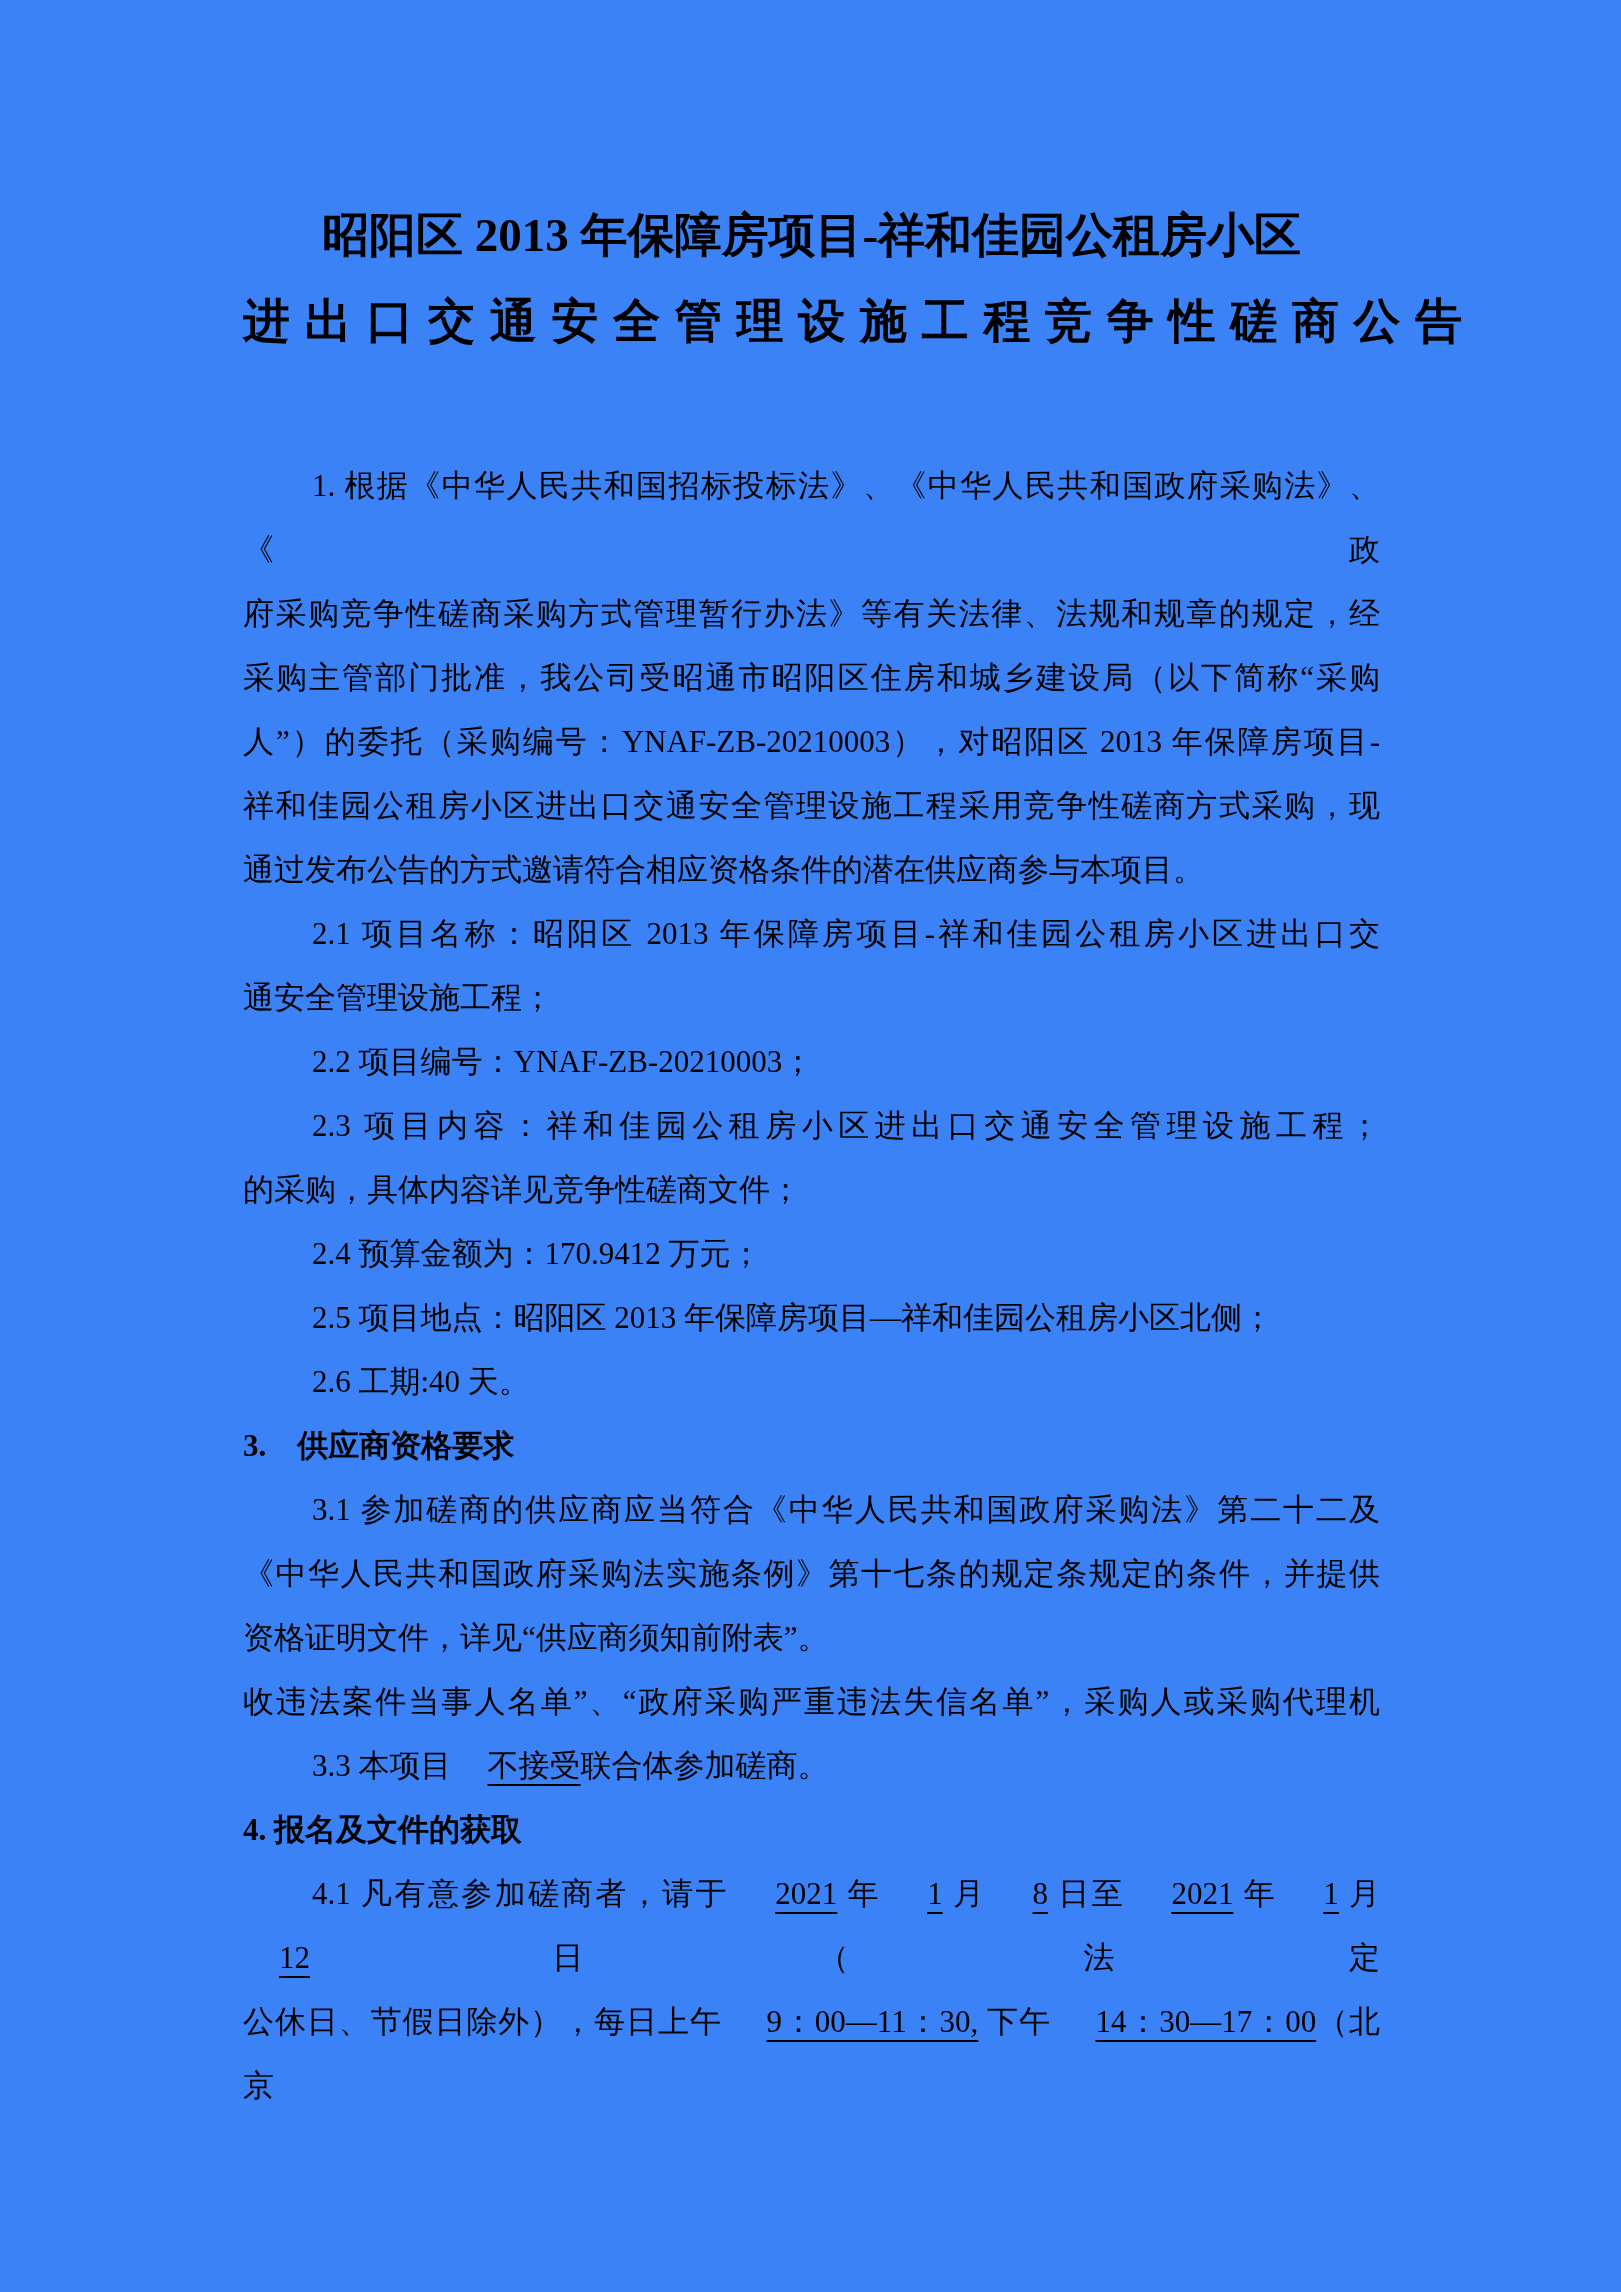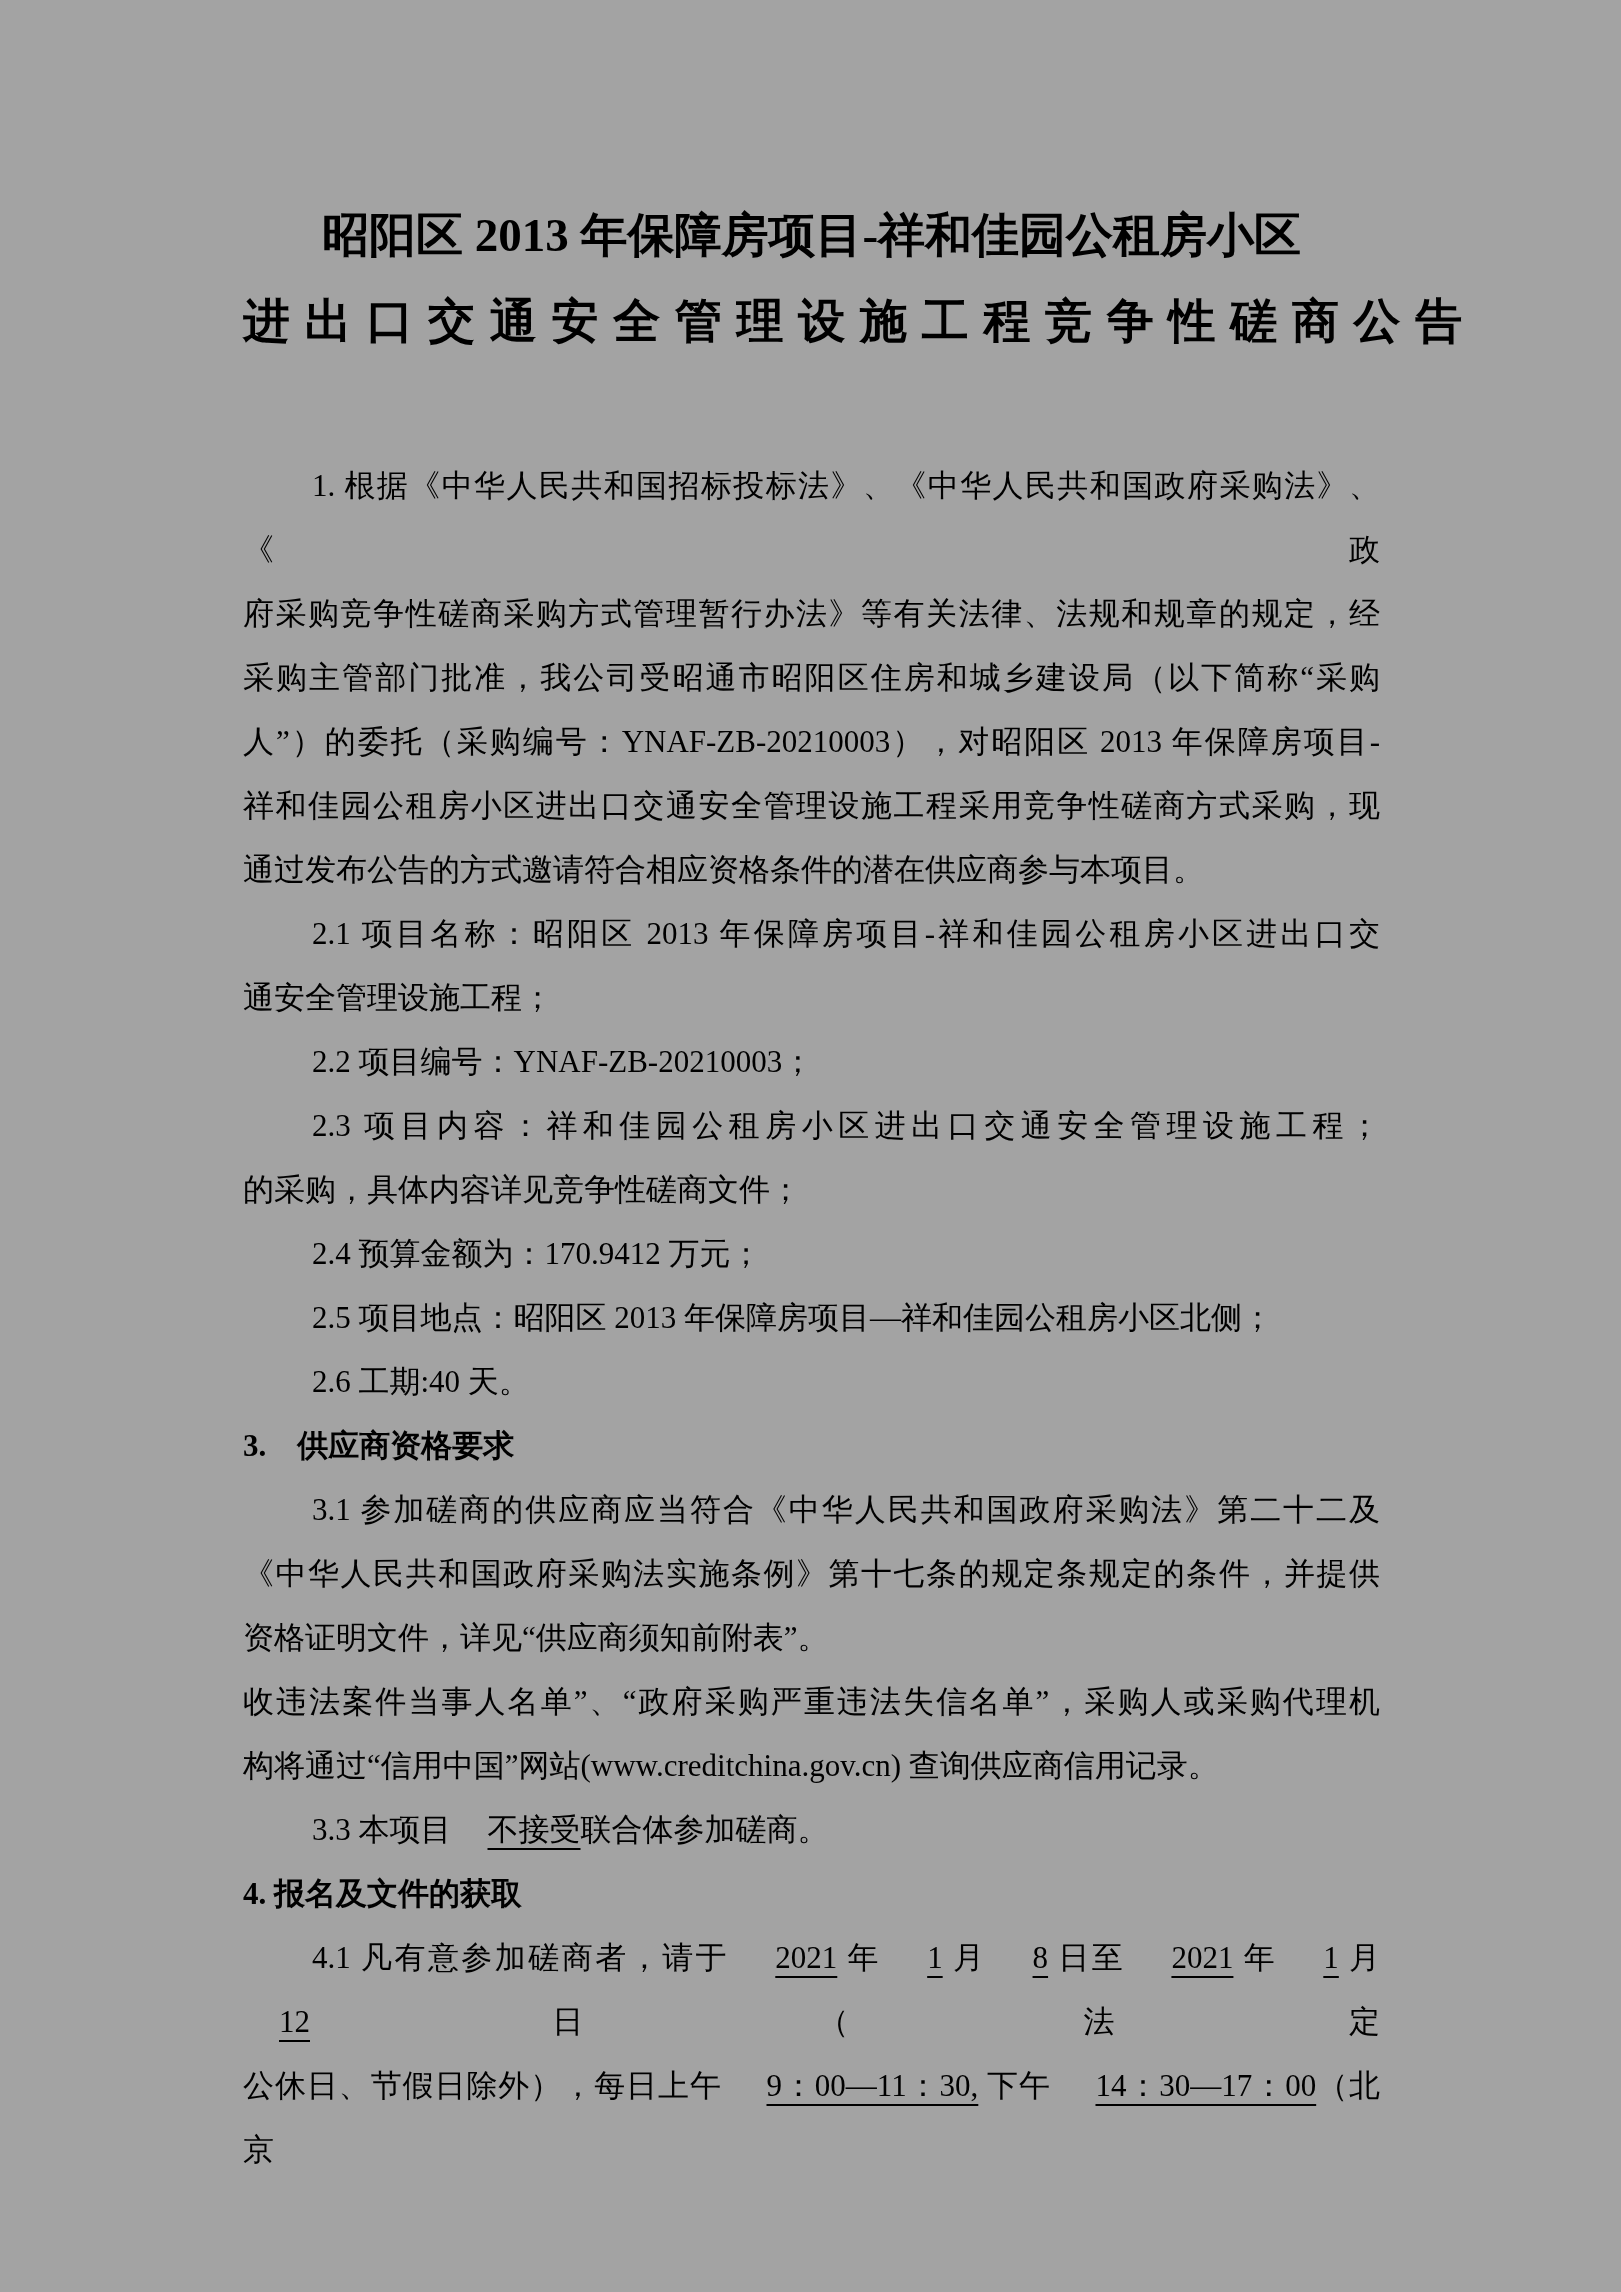--- a/index.html
+++ b/index.html
@@ -1,20 +1,20 @@
 <!DOCTYPE html>
 <html><head>
 <meta charset="utf-8">
 <style>
   html, body { margin: 0; padding: 0; background: #ffffff; }
   .page {
     position: relative;
     width: 1621px;
     height: 2293px;
-    background: #a3a3a3;
+    background: #3b82f6;
     color: #000000;
     font-family: "Liberation Serif", "DejaVu Serif", serif;
     overflow: hidden;
   }
   .title {
     position: absolute;
     top: 192px;
     left: 243px;
     width: 1137px;
     text-align: center;
@@ -64,20 +64,19 @@
       <div class="line para-first j"><span>2.3 项目内容：祥和佳园公租房小区进出口交通安全管理设施工程；</span></div>
       <div class="line para"><span>的采购，具体内容详见竞争性磋商文件；</span></div>
       <div class="line para-first"><span>2.4 预算金额为：170.9412 万元；</span></div>
       <div class="line para-first"><span>2.5 项目地点：昭阳区 2013 年保障房项目—祥和佳园公租房小区北侧；</span></div>
       <div class="line para-first"><span>2.6 工期:40 天。</span></div>
       <div class="line heading"><span>3.　供应商资格要求</span></div>
       <div class="line para-first j"><span>3.1 参加磋商的供应商应当符合《中华人民共和国政府采购法》第二十二及</span></div>
       <div class="line para j"><span>《中华人民共和国政府采购法实施条例》第十七条的规定条规定的条件，并提供</span></div>
       <div class="line para"><span>资格证明文件，详见“供应商须知前附表”。</span></div>
       <div class="line para j"><span>收违法案件当事人名单”、“政府采购严重违法失信名单”，采购人或采购代理机</span></div>
-      <div class="line para"><span>构将通过“信用中国”网站(www.creditchina.gov.cn) 查询供应商信用记录。</span></div>
       <div class="line para-first"><span>3.3 本项目</span><span class="u">不接受</span><span>联合体参加磋商。</span></div>
       <div class="line heading"><span>4. 报名及文件的获取</span></div>
       <div class="line para-first j"><span>4.1 凡有意参加磋商者，请于 </span><span class="u">2021</span><span> 年 </span><span class="u">1</span><span> 月 </span><span class="u">8</span><span> 日至 </span><span class="u">2021</span><span> 年 </span><span class="u">1</span><span> 月 </span><span class="u">12</span><span> 日（法定</span></div>
       <div class="line para j"><span>公休日、节假日除外），每日上午 </span><span class="u">9：00—11：30,</span><span> 下午 </span><span class="u">14：30—17：00</span><span>（北京</span></div>
     </div>
 </div>
 
 
 </body></html>

